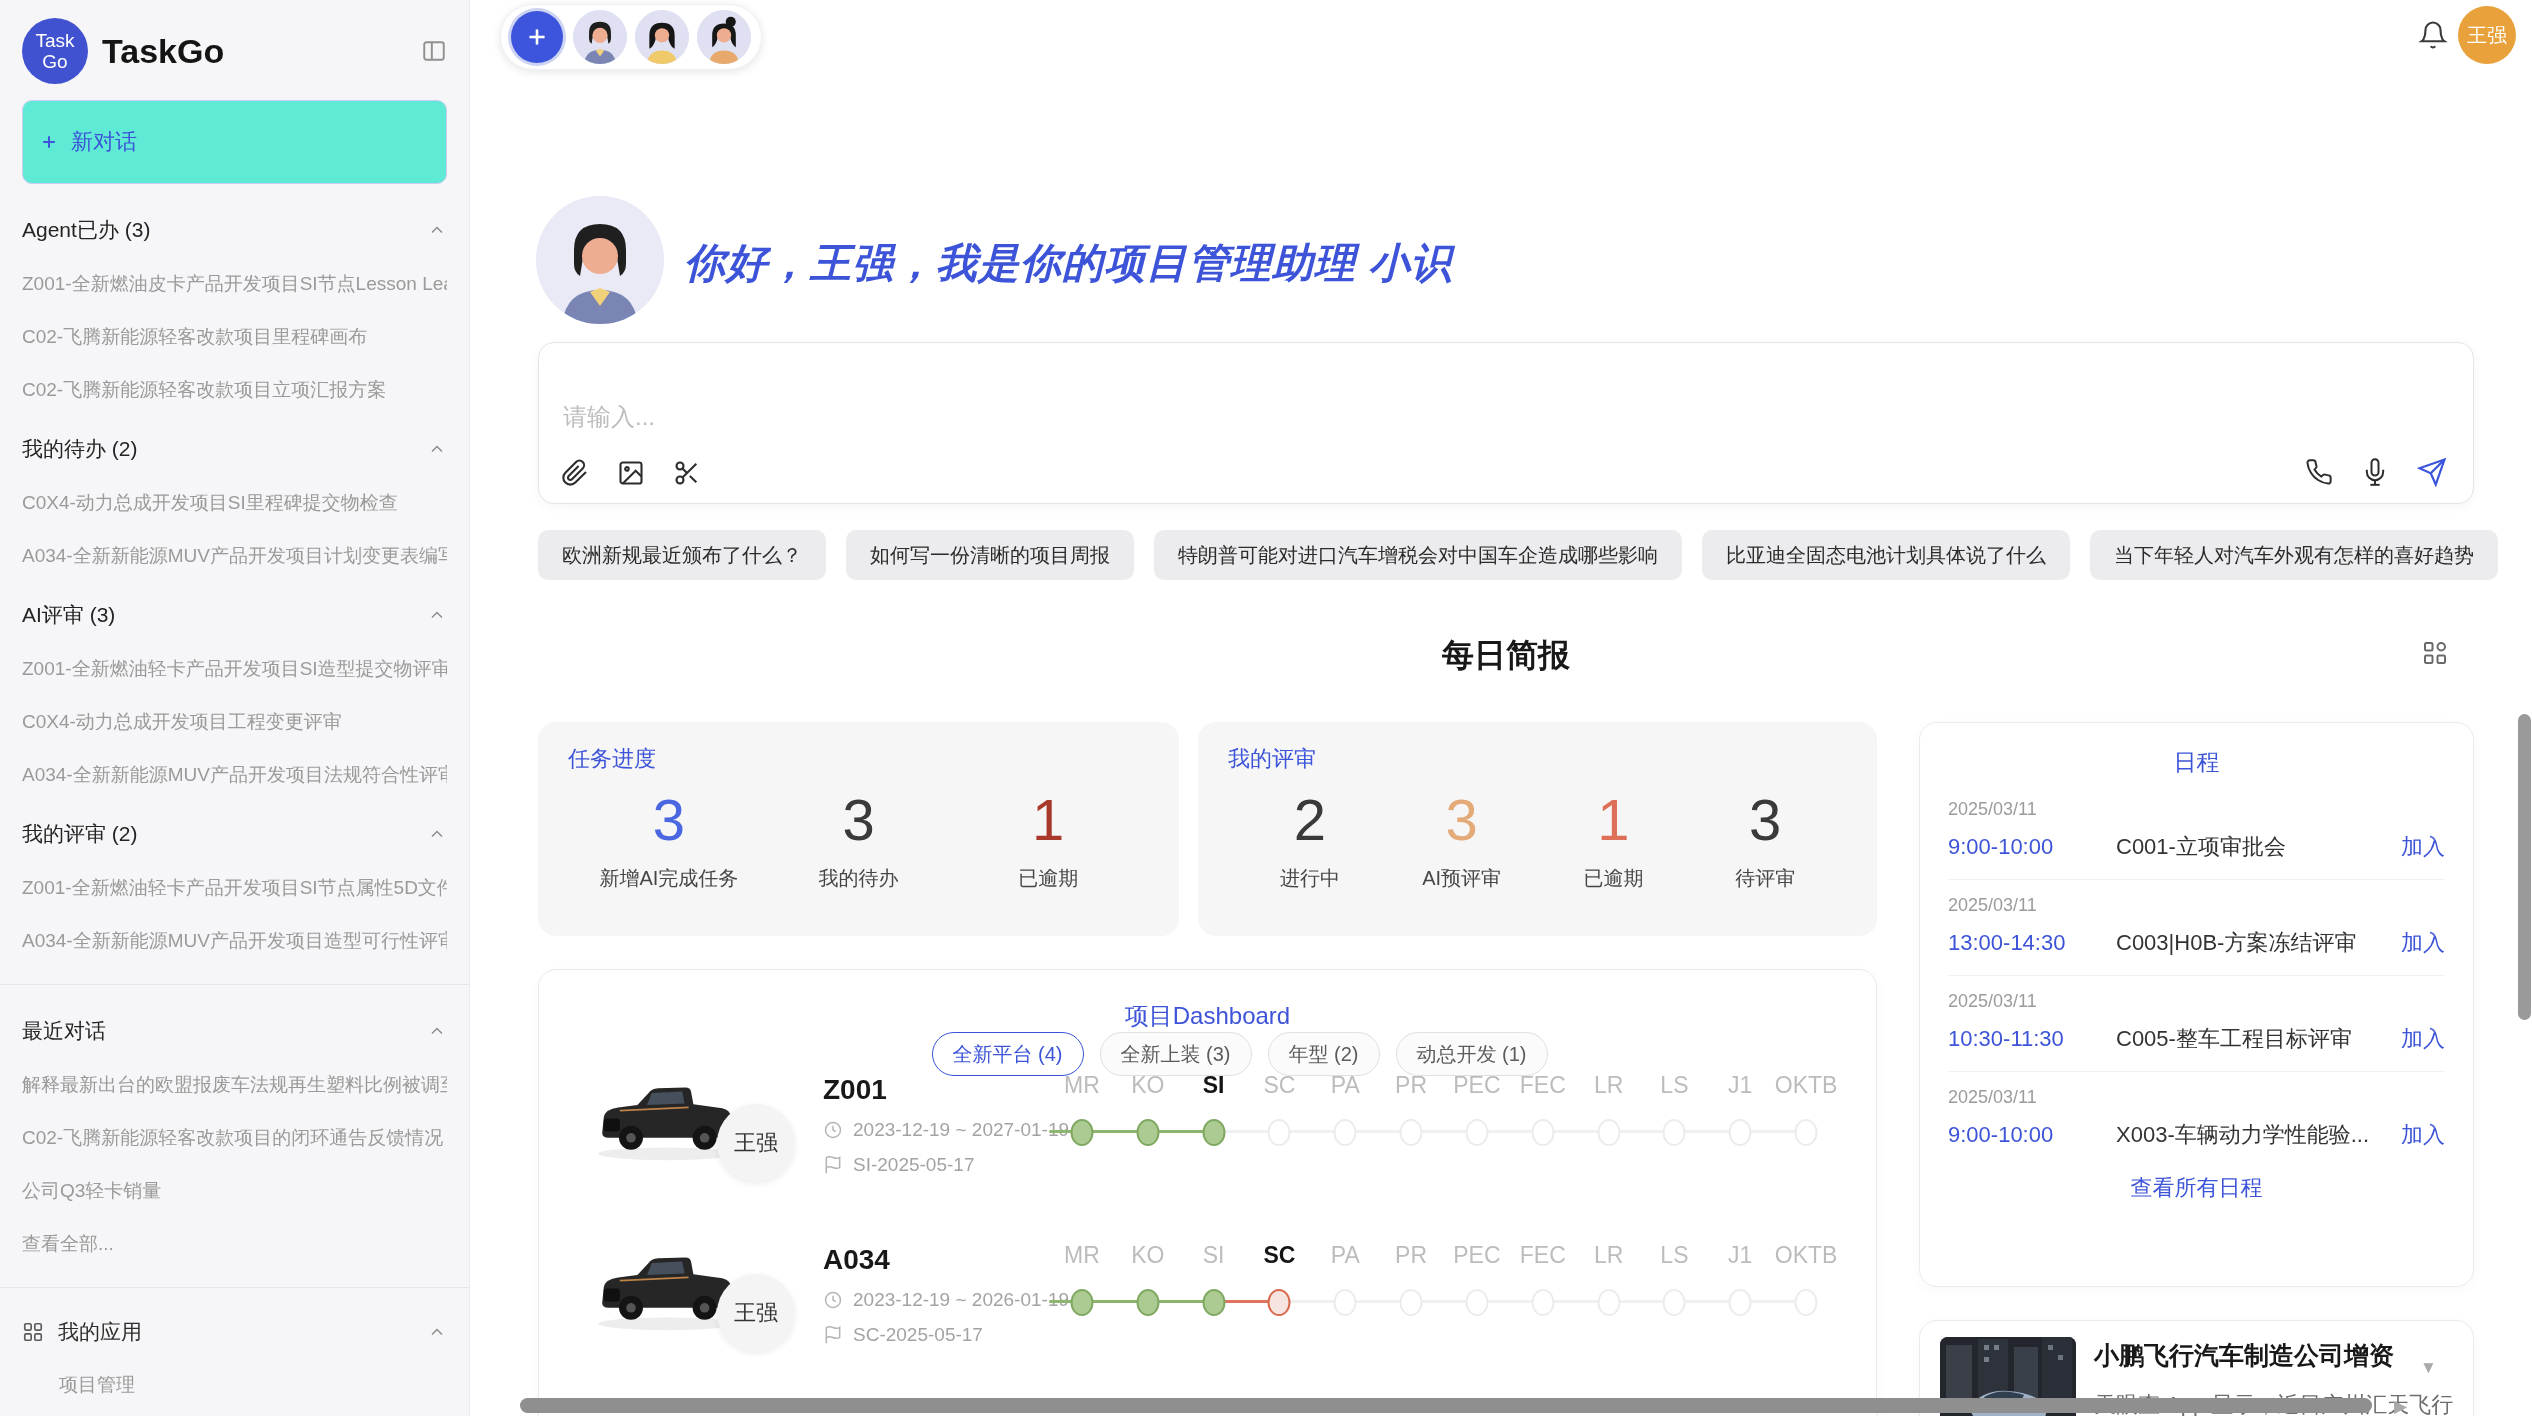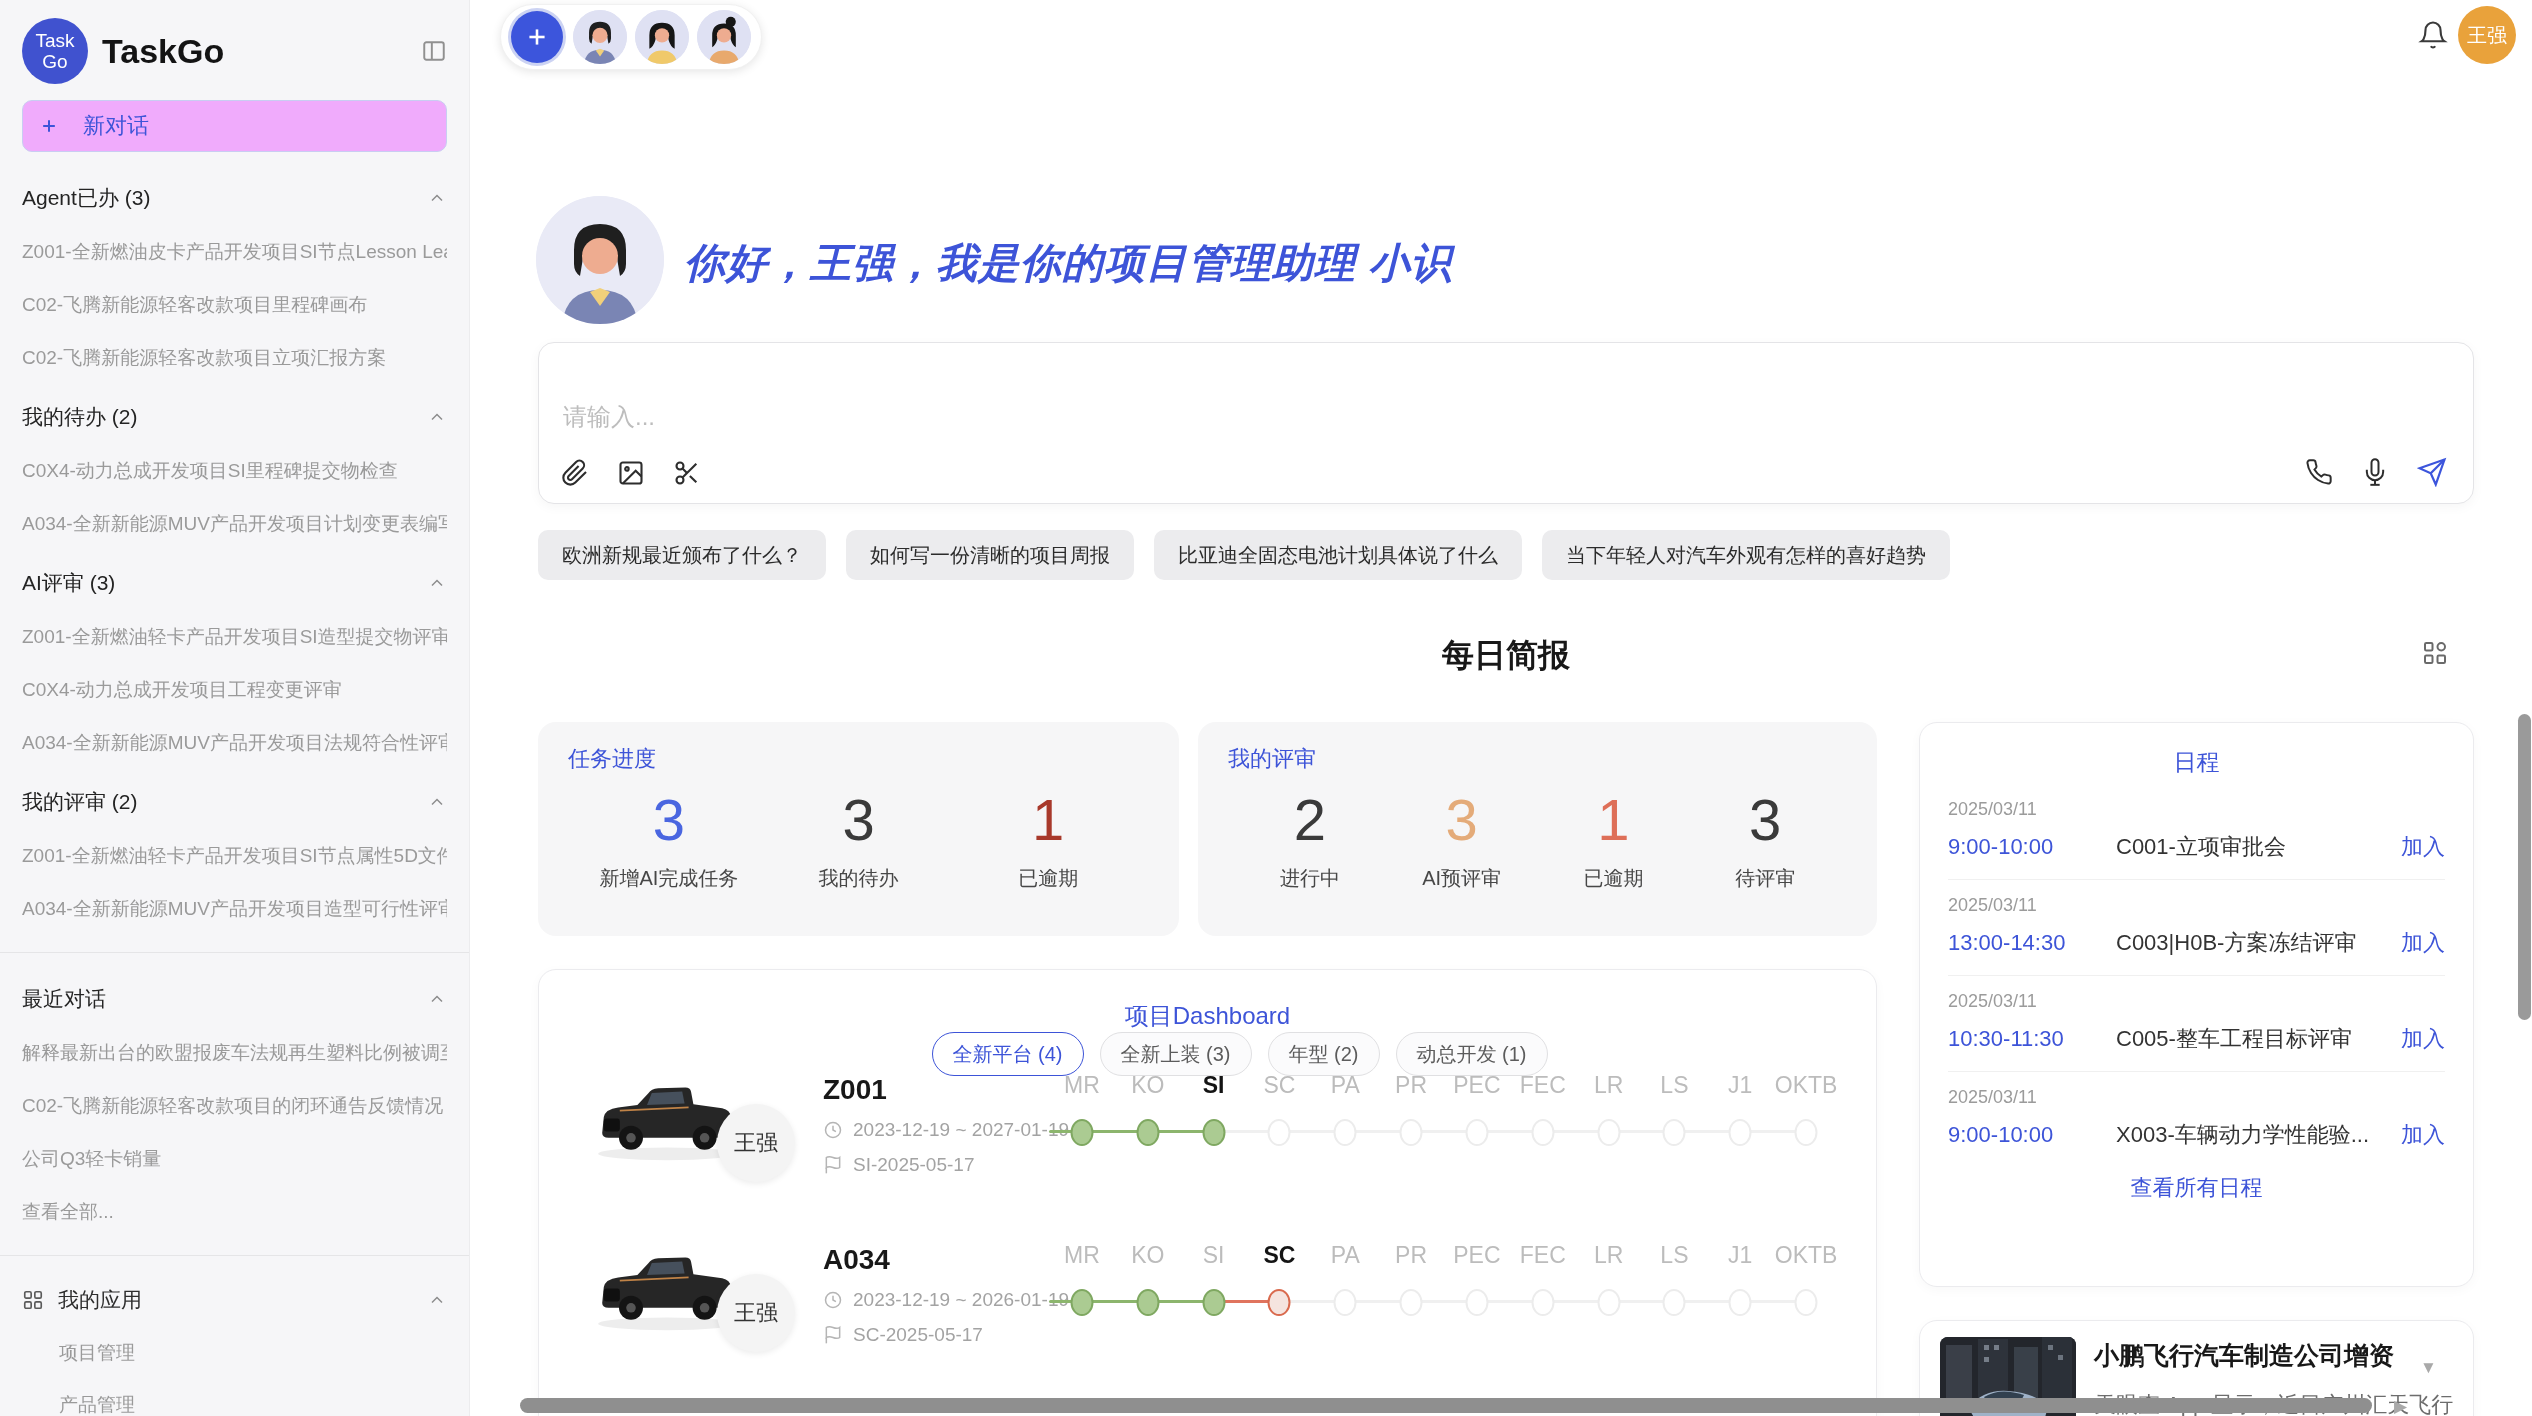--- a/index.html
+++ b/index.html
@@ -6,21 +6,21 @@
   body{width:2532px;height:1416px;font-family:"Liberation Sans",sans-serif;color:#333;}
   .canvas{position:relative;width:2532px;height:1416px;overflow:hidden;background:#fff;}
   svg{display:block;}
 
   
   .sidebar{position:absolute;left:0;top:0;width:470px;height:1416px;background:#f6f6f8;border-right:1px solid #ececee;box-sizing:border-box;padding:14px 22px 0 22px;overflow:hidden;}
   .sb-header{display:flex;align-items:center;gap:14px;height:74px;}
   .logo{width:66px;height:66px;border-radius:50%;background:#4052cf;color:#fff;display:flex;flex-direction:column;align-items:center;justify-content:center;font-size:19px;line-height:21px;flex:0 0 auto;}
   .sb-title{font-size:34px;font-weight:bold;color:#141414;flex:1;}
   .panel-btn{color:#909090;cursor:pointer;}
-  .new-chat{margin-top:12px;height:50px;border:1px solid #c9cdf2;background:#f0abfc;border-radius:10px;display:flex;align-items:center;gap:24px;padding:0 16px;color:#3d54d8;font-size:22px;cursor:pointer;}
+  .new-chat{margin-top:12px;height:50px;border:1px solid #c9cdf2;background:#5eead4;border-radius:10px;display:flex;align-items:center;gap:12px;padding:16px 16px;color:#3d54d8;font-size:22px;cursor:pointer;}
   .sb-sec-head{display:flex;justify-content:space-between;align-items:center;margin-top:32px;font-size:21px;color:#242424;cursor:pointer;}
   .sb-sec-head .chev{color:#8d8d8d;}
   .sb-item{margin-top:27px;font-size:19px;color:#9a9a9a;white-space:nowrap;overflow:hidden;cursor:pointer;}
   .sb-div{height:1px;background:#e5e5e7;margin:30px -22px 0 -22px;}
   .sb-row{display:flex;align-items:center;gap:14px;margin-top:30px;font-size:21px;color:#2e2e2e;cursor:pointer;}
   .sb-row .ric{color:#5a5a5a;flex:0 0 auto;}
   .sb-sub{margin-top:26px;margin-left:37px;font-size:19px;color:#9a9a9a;white-space:nowrap;overflow:hidden;cursor:pointer;}
 
   
   .pill{position:absolute;left:500px;top:4px;height:66px;padding:0 10px;display:flex;align-items:center;gap:8px;background:#fff;border-radius:36px;box-shadow:0 2px 10px rgba(0,0,0,.10);border:1px solid #f1f1f1;box-sizing:border-box;}
@@ -326,20 +326,21 @@
             <path d="M22 2L11 13"></path>
             <path d="M22 2l-7 20-4-9-9-4 20-7z"></path>
           </svg>
         </span>
     </div>
   </div>
 
   <div class="chips">
     <div class="chip">欧洲新规最近颁布了什么？</div>
       <div class="chip">如何写一份清晰的项目周报</div>
+      <div class="chip">特朗普可能对进口汽车增税会对中国车企造成哪些影响</div>
       <div class="chip">比亚迪全固态电池计划具体说了什么</div>
       <div class="chip">当下年轻人对汽车外观有怎样的喜好趋势</div>
   </div>
 
   <div class="brief-title">每日简报</div>
   <span class="brief-grid">
     <svg width="30" height="30" viewBox="0 0 24 24" fill="none" stroke="currentColor" stroke-width="1.6">
         <rect x="4" y="4" width="6" height="6" rx="1"></rect>
         <rect x="14" y="4" width="6" height="6" rx="3"></rect>
         <rect x="4" y="14" width="6" height="6" rx="1"></rect>

